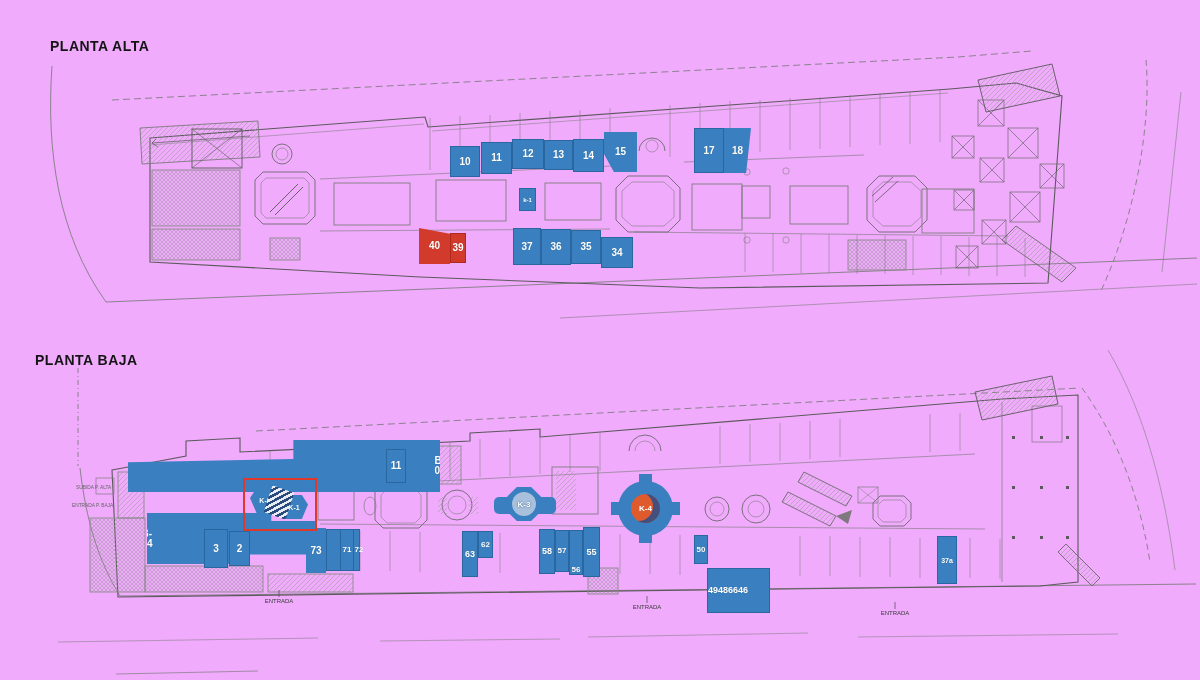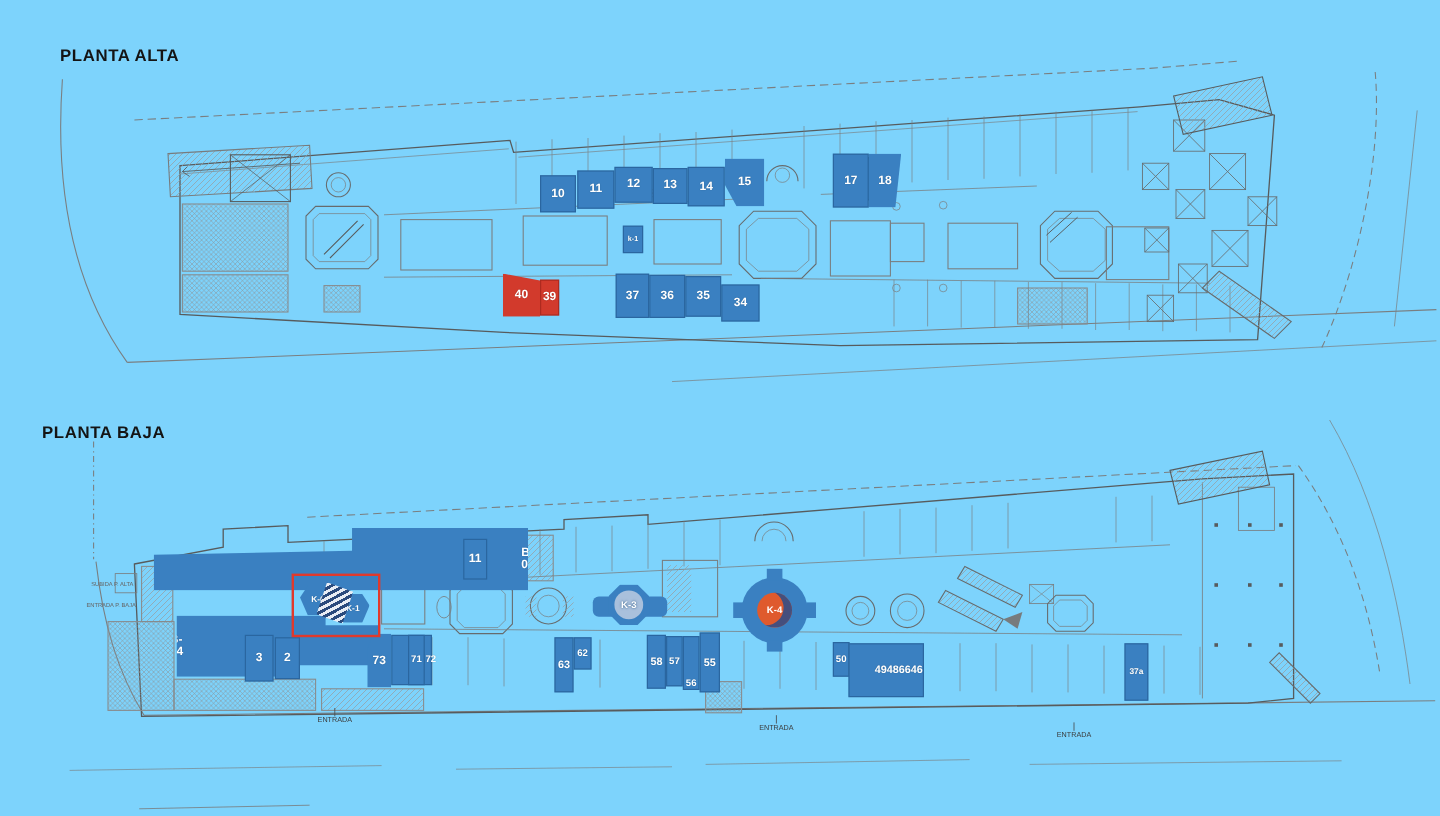--- a/index.html
+++ b/index.html
@@ -1,28 +1,28 @@
 <!DOCTYPE html>
 <html style="--blue: #3a80c1; --red: #d23a2c; --hred: #e0392c; --klight: #a9c0dc; --korange: #df5a2d;"><head>
 <meta charset="utf-8">
 <style>
   html,body{margin:0;padding:0;background:#ffffff;}
-  #canvas{position:relative;width:1200px;height:680px;background:#7dd3fc;overflow:hidden;
+  #canvas{position:relative;width:1200px;height:680px;background:#f0abfc;overflow:hidden;
           font-family:"Liberation Sans",sans-serif;}
   #bg{position:absolute;left:0;top:0;z-index:0;opacity:.95;}
   .floor-title{position:absolute;z-index:6;font-size:14px;font-weight:700;letter-spacing:.5px;color:#141414;}
   #title-alta{left:50px;top:38px;}
   #title-baja{left:35px;top:352px;}
   .layer{position:absolute;left:0;top:0;width:1200px;height:680px;z-index:2;}
   .unit{position:absolute;display:flex;align-items:center;justify-content:center;
         color:#fff;font-weight:700;box-sizing:border-box;line-height:1;
         text-shadow:0 0 1px rgba(0,0,0,.28);}
   .unit-blue{background:var(--blue,#3a80c1);border:1px solid rgba(25,70,120,.45);}
   .unit-red{background:var(--red,#d23a2c);border:1px solid rgba(130,25,15,.45);}
-  .unit.multi{justify-content:flex-end;}
+  .unit.multi{justify-content:flex-start;margin-top:32px;}
   .shape-hex{clip-path:polygon(22% 0,78% 0,100% 40%,78% 100%,22% 100%,0 40%);border:none;}
   #u-uB05{clip-path:polygon(53% 2%,100% 2%,100% 98%,0 98%,0 43%,53% 37%);border:none;padding-left:26%;}
   #u-uB04{clip-path:polygon(0 2%,74% 2%,74% 17%,100% 17%,100% 80%,56% 80%,56% 98%,0 98%);border:none;padding-right:14%;}
   #u-u33{clip-path:polygon(0 0,100% 0,100% 64%,35% 64%,35% 100%,0 100%);border:none;}
   #u-u33 span{transform:translateY(-6px);}
   #u-u18{clip-path:polygon(0 0,100% 0,82% 100%,0 100%);border:none;}
   #u-u15{clip-path:polygon(0 0,100% 0,100% 100%,30% 100%,0 55%);border:none;}
   #u-u73{clip-path:polygon(25% 0,100% 0,100% 100%,0 100%,0 30%);border:none;}
   #u-u40{clip-path:polygon(0 0,100% 16%,100% 100%,0 100%);border:none;}
   .hbox{position:absolute;z-index:5;border:2px solid var(--hred,#e0392c);background:transparent;pointer-events:none;}

